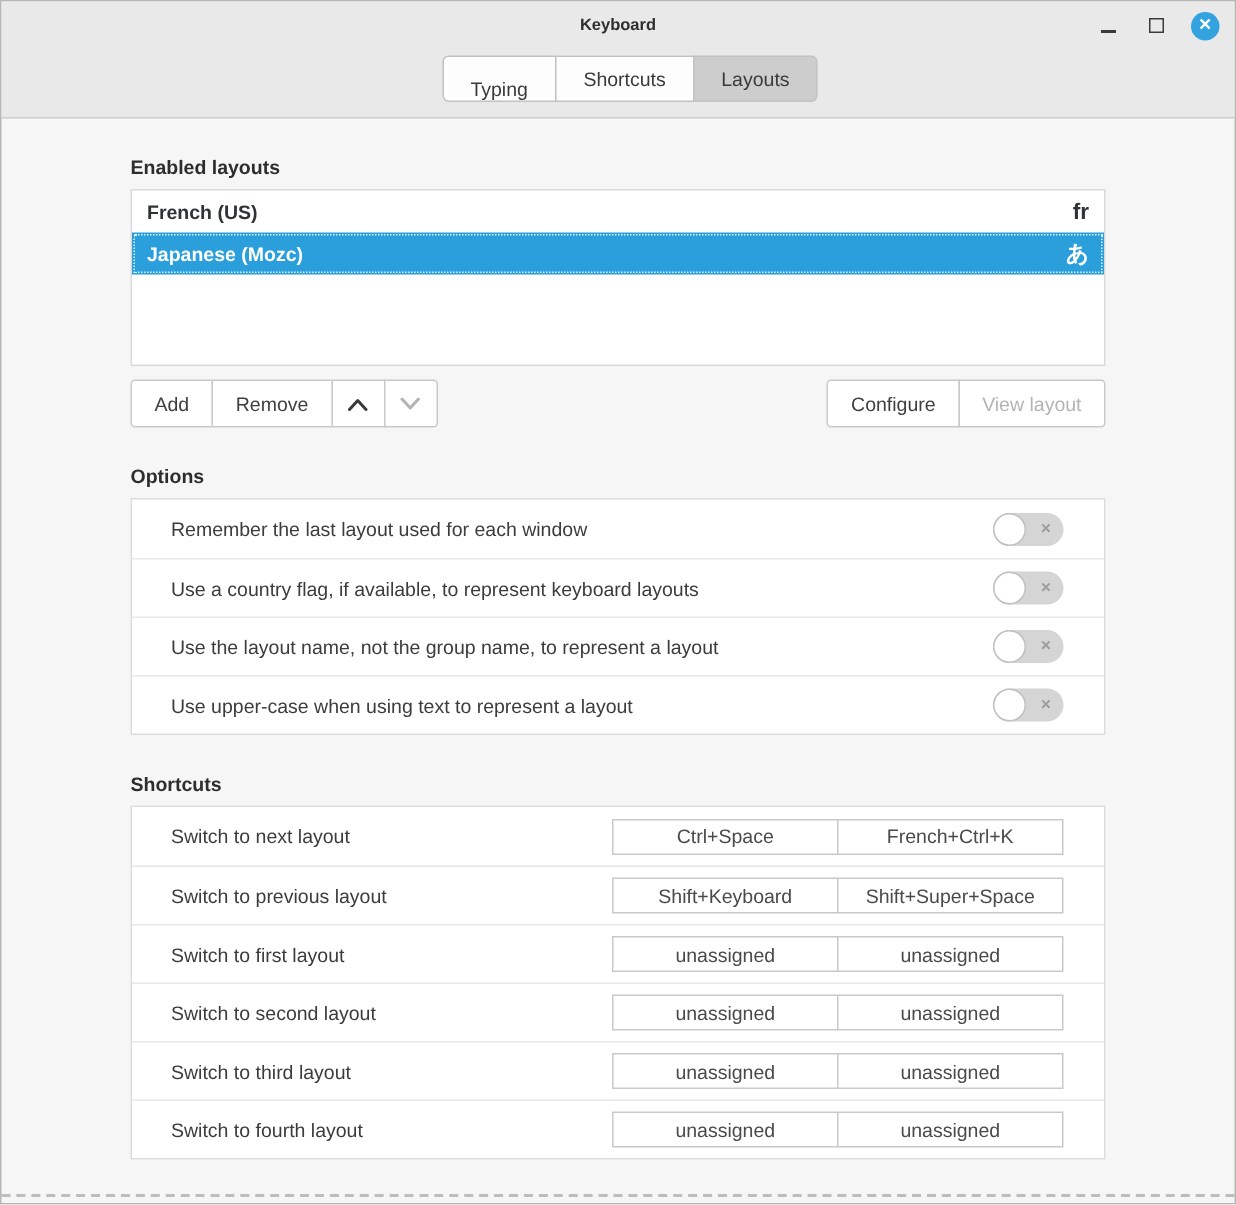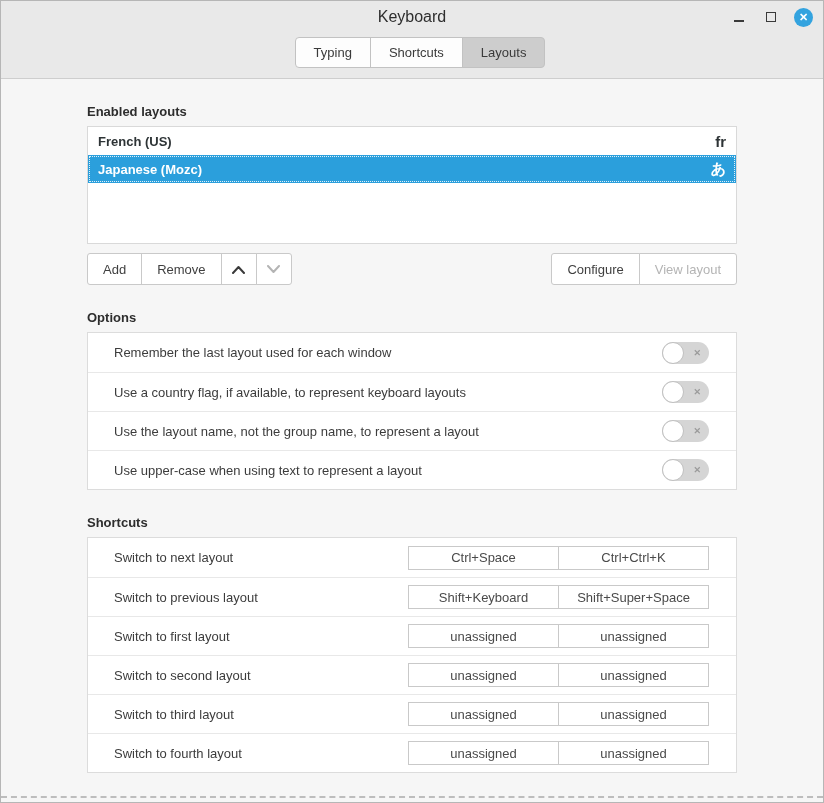--- a/index.html
+++ b/index.html
@@ -22,21 +22,21 @@
     border-bottom: 1px solid #cecece;
     flex: 0 0 77px;
     position: relative;
   }
   .titlebar {
     height: 32px;
     position: relative;
     display: flex; align-items: center; justify-content: center;
   }
   .window-title {
-    font-size: 16px; font-weight: 400; color: #2e2e2e;
+    font-size: 11px; font-weight: 700; color: #2e2e2e;
   }
   .window-controls {
     position: absolute; right: 10px; top: 0; height: 32px;
     display: flex; align-items: center; gap: 14px;
   }
   .winbtn { width: 18px; height: 18px; display: flex; align-items: center; justify-content: center; cursor: default; }
   .min-glyph { width: 10px; height: 0; border-bottom: 2px solid #3a3a3a; margin-top: 7px; }
   .max-glyph { width: 10px; height: 10px; border: 1.5px solid #3a3a3a; background: transparent; }
   .close-btn {
     width: 19px; height: 19px; border-radius: 50%;
@@ -54,21 +54,21 @@
   .tab {
     height: 31px;
     padding: 0 18px;
     background: #fdfdfd;
     border: 1px solid #c2c2c2;
     margin-left: -1px;
     font-size: 13px; color: #3a3a3a;
     display: flex; align-items: center; justify-content: center;
     cursor: pointer;
   }
-  .tab:first-child { border-top-left-radius: 4px; border-bottom-left-radius: 4px; margin-left: 16px; }
+  .tab:first-child { border-top-left-radius: 4px; border-bottom-left-radius: 4px; margin-left: 16px; align-items: flex-end; }
   .tab:last-child { border-top-right-radius: 4px; border-bottom-right-radius: 4px; }
   .tab.active { background: #cdcdcd; }
   
   .content {
     flex: 1;
     padding: 0 86px;
     position: relative;
   }
   .section-heading {
     font-size: 13px; font-weight: 700; color: #2d2d2d;
@@ -271,21 +271,21 @@
         </div>
       </div>
     </div>
 
     <div class="section-heading">Shortcuts</div>
     <div class="panel">
       <div class="panel-row">
         <span>Switch to next layout</span>
         <div class="kb-group">
           <button class="kb-btn">Ctrl+Space</button>
-          <button class="kb-btn">Ctrl+Ctrl+K</button>
+          <button class="kb-btn">French+Ctrl+K</button>
         </div>
       </div>
       <div class="panel-row">
         <span>Switch to previous layout</span>
         <div class="kb-group">
           <button class="kb-btn">Shift+Keyboard</button>
           <button class="kb-btn">Shift+Super+Space</button>
         </div>
       </div>
       <div class="panel-row">

